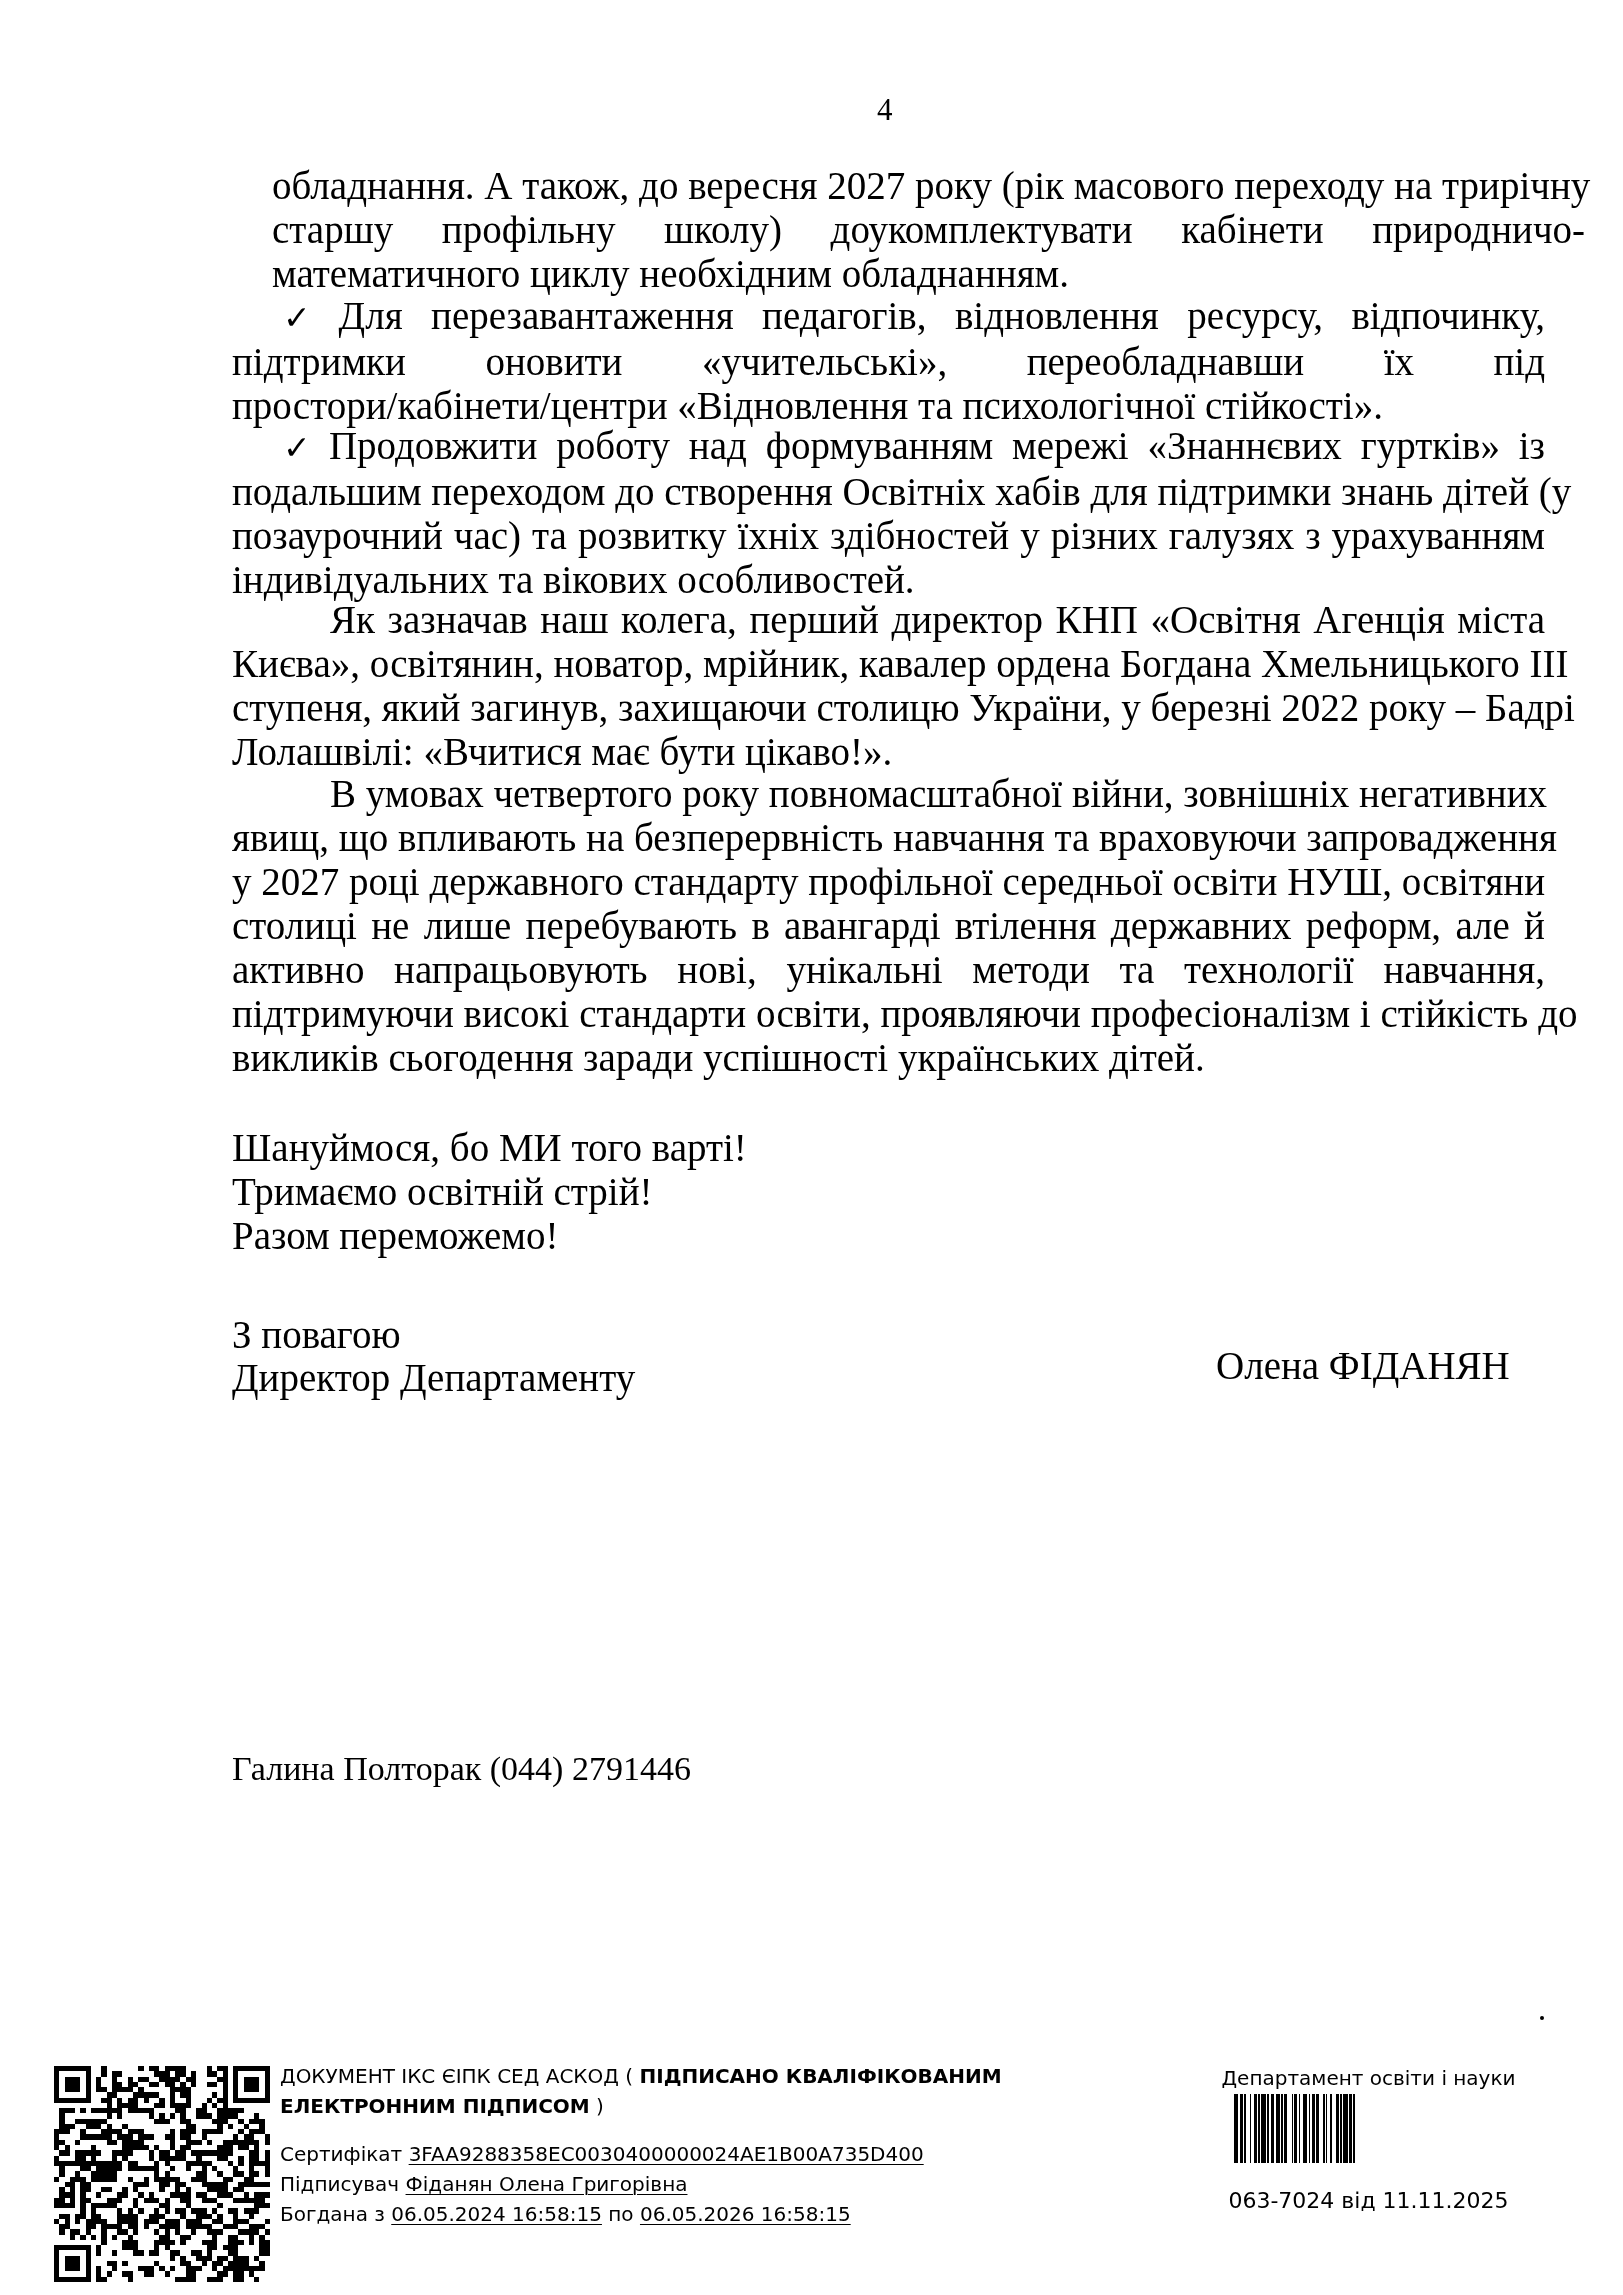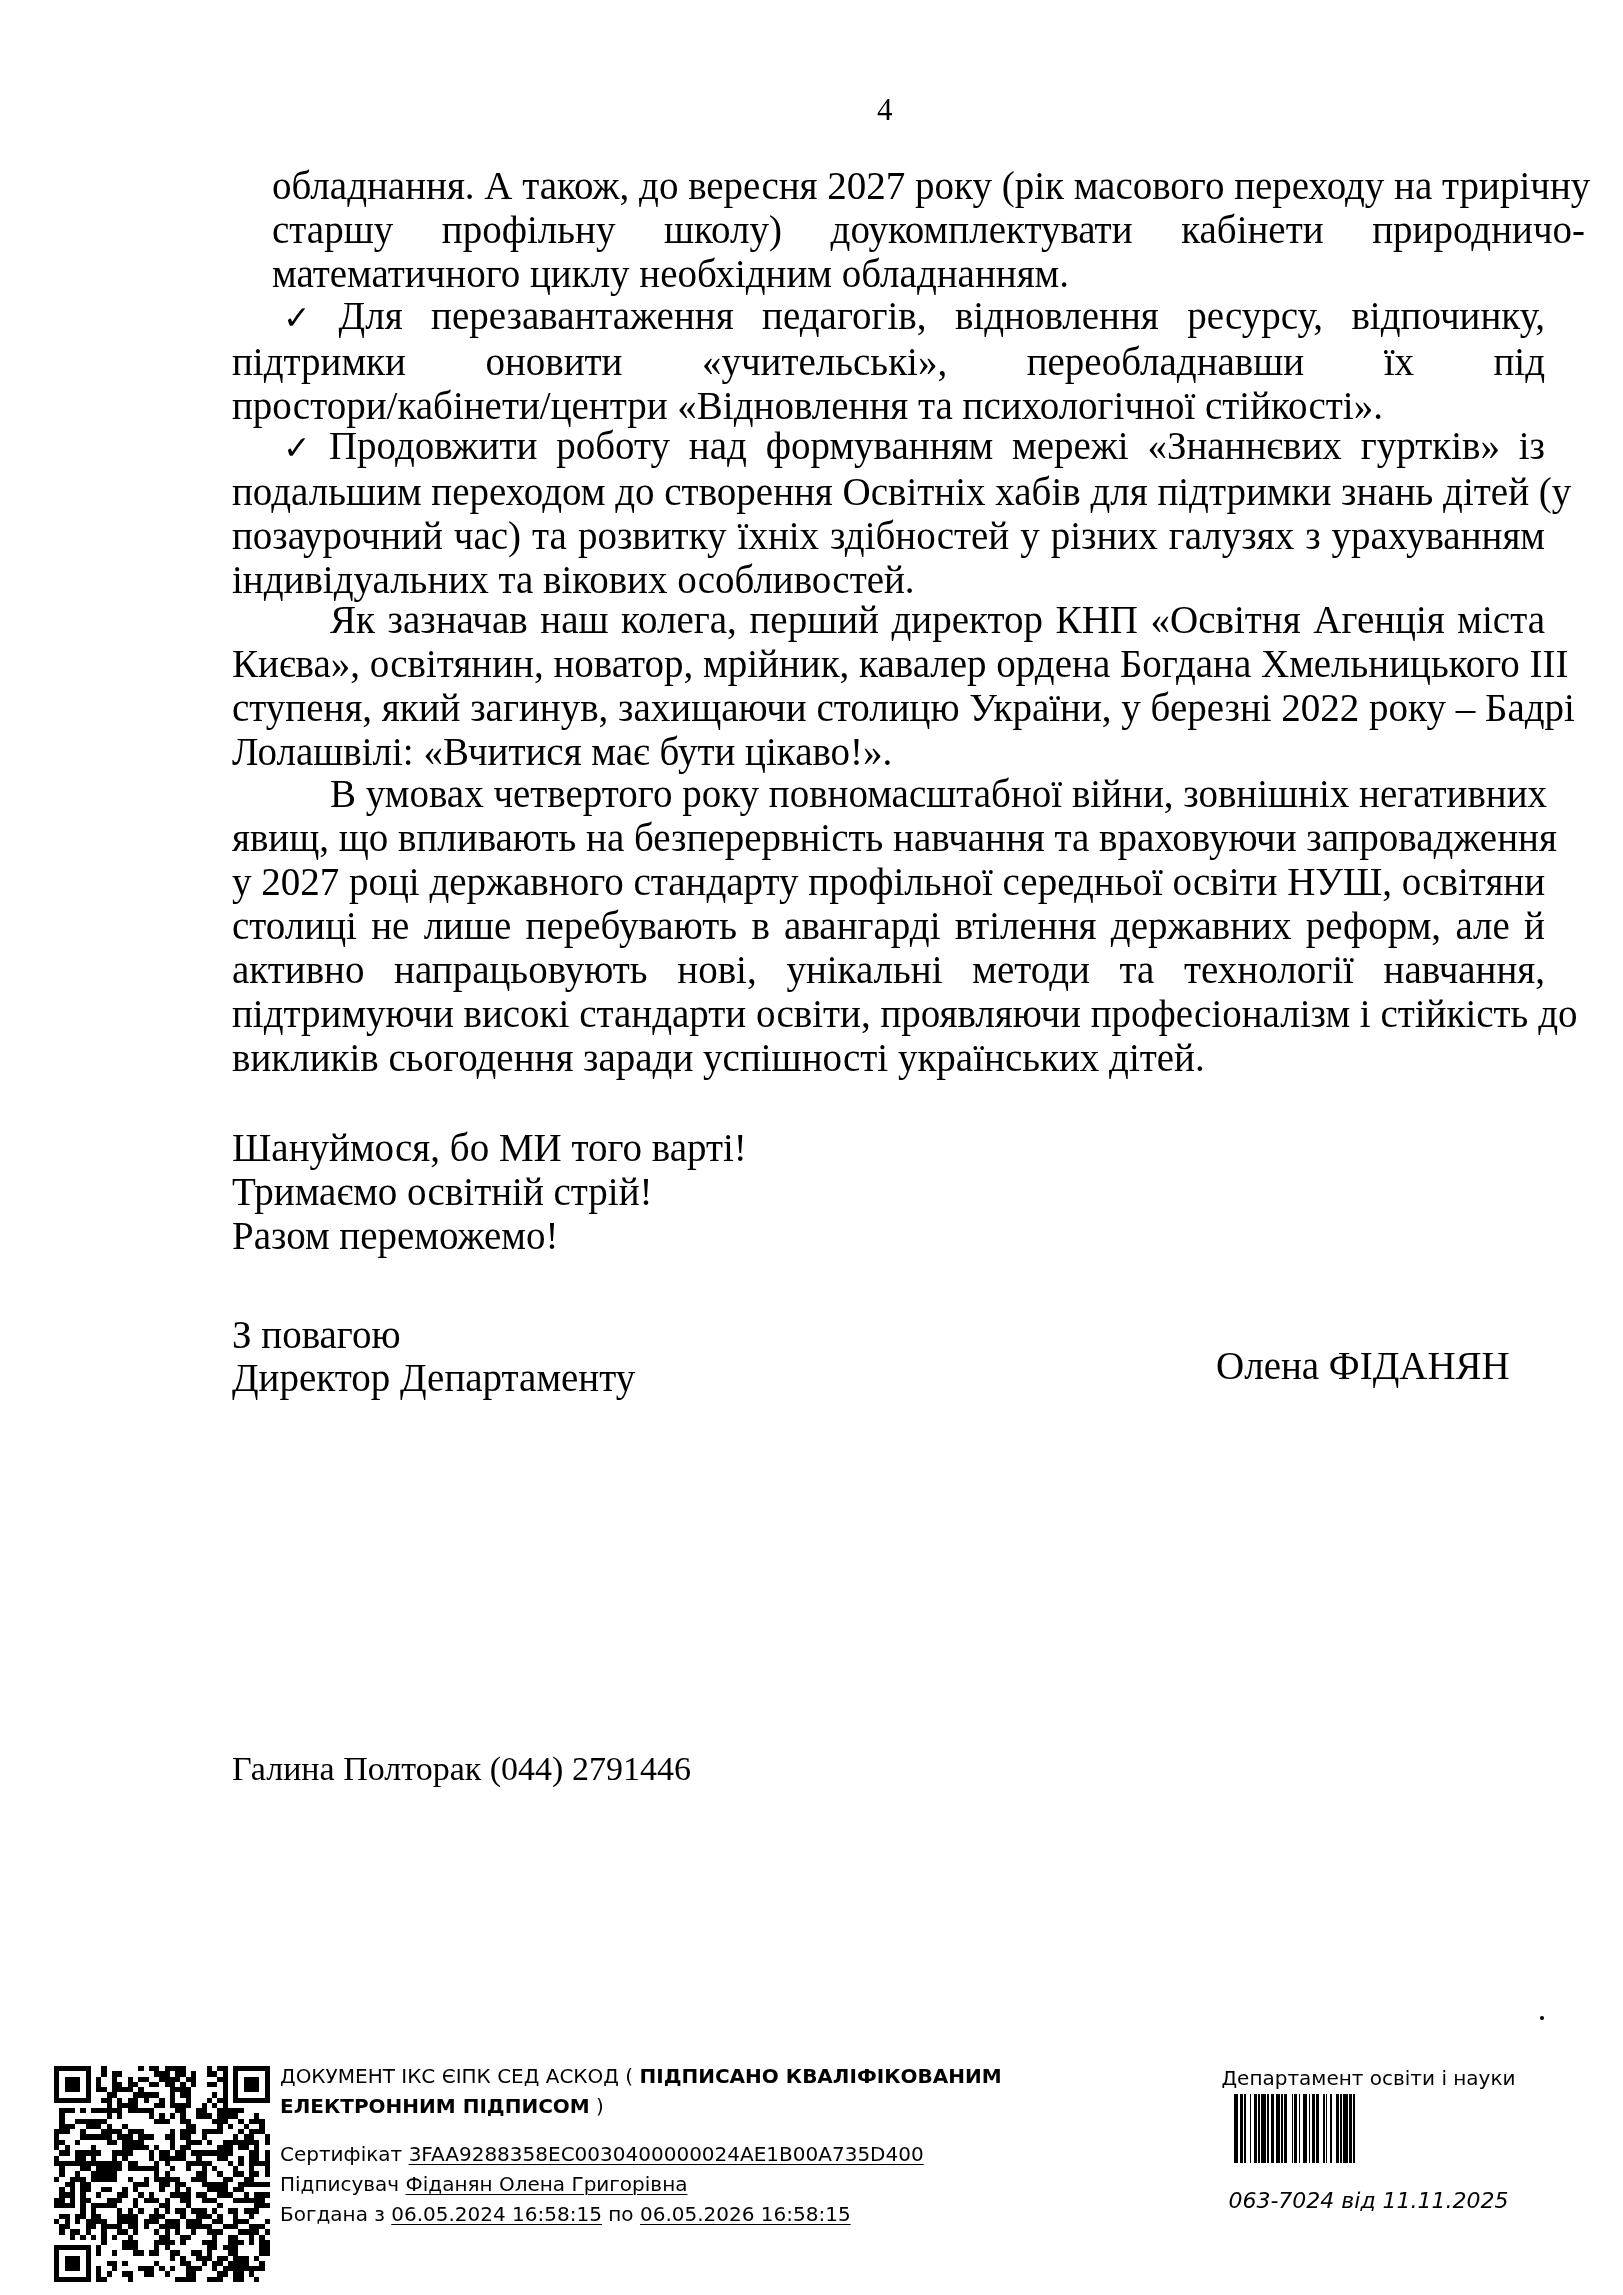--- a/index.html
+++ b/index.html
@@ -16,21 +16,21 @@
   .contact { position: absolute; left: 232px; top: 1750px; font-size: 34px; }
   .dot { position: absolute; left: 1540px; top: 2016px; width: 3.9px; height: 3.9px; background: #000; border-radius: 50%; }
   .qr { position: absolute; left: 54px; top: 2065px; width: 216px; height: 218px; }
   .stamp { position: absolute; left: 280px; top: 2061px; font-size: 20px; line-height: 30px; }
   .stamp .b { font-weight: bold; }
   .stamp u { text-decoration: underline; text-decoration-thickness: 1.3px; text-underline-offset: 2.6px; }
   .stamp .gap { height: 18.3px; }
   .barcode-block { position: absolute; left: 1218px; top: 2065px; width: 301px; text-align: center; }
   .barcode-title { font-size: 20px; line-height: 26px; white-space: nowrap; }
   .barcode { display: block; margin: 2.6px 0 0 16.4px; width: 183px; height: 69px; }
-  .barcode-num { font-size: 22px; margin-top: 25px; white-space: nowrap; font-style: italic; }
+  .barcode-num { font-size: 22px; margin-top: 25px; white-space: nowrap; }
 </style>
 </head>
 <body>
 
 <div class="page-number serif">4</div>
 
 <div class="body-col serif" style="top:164px;margin-left:40px;">
   <span class="line-just">обладнання. А також, до вересня 2027 року (рік масового переходу на трирічну</span>
   <span class="line-just">старшу профільну школу) доукомплектувати кабінети природничо-</span>
   <span style="display:block">математичного циклу необхідним обладнанням.</span>

